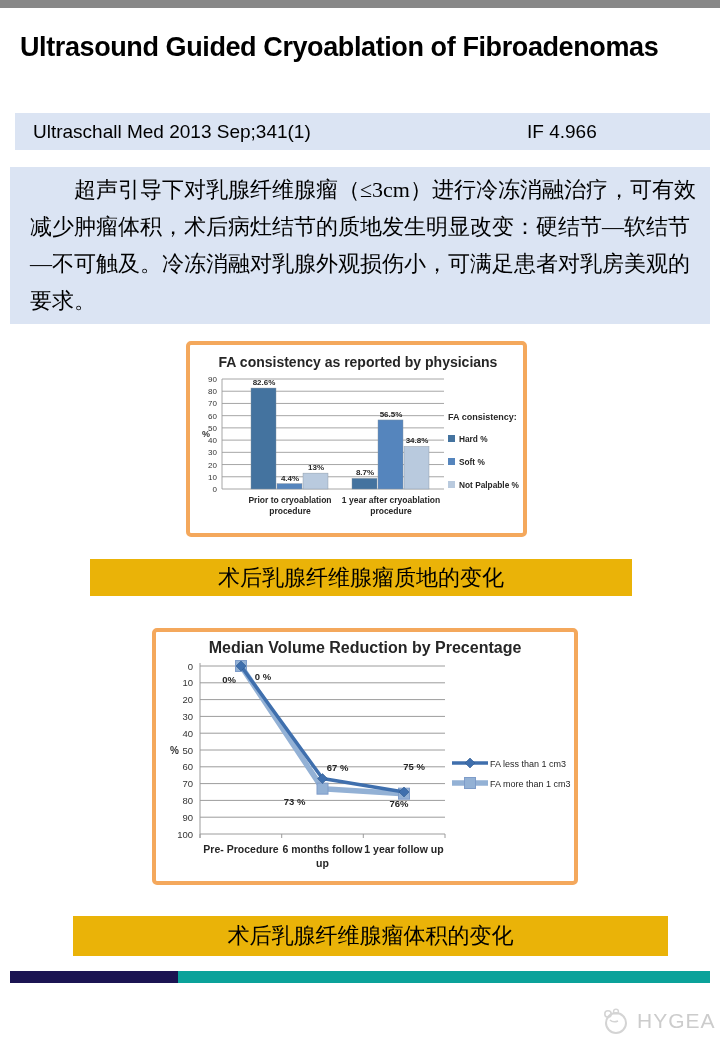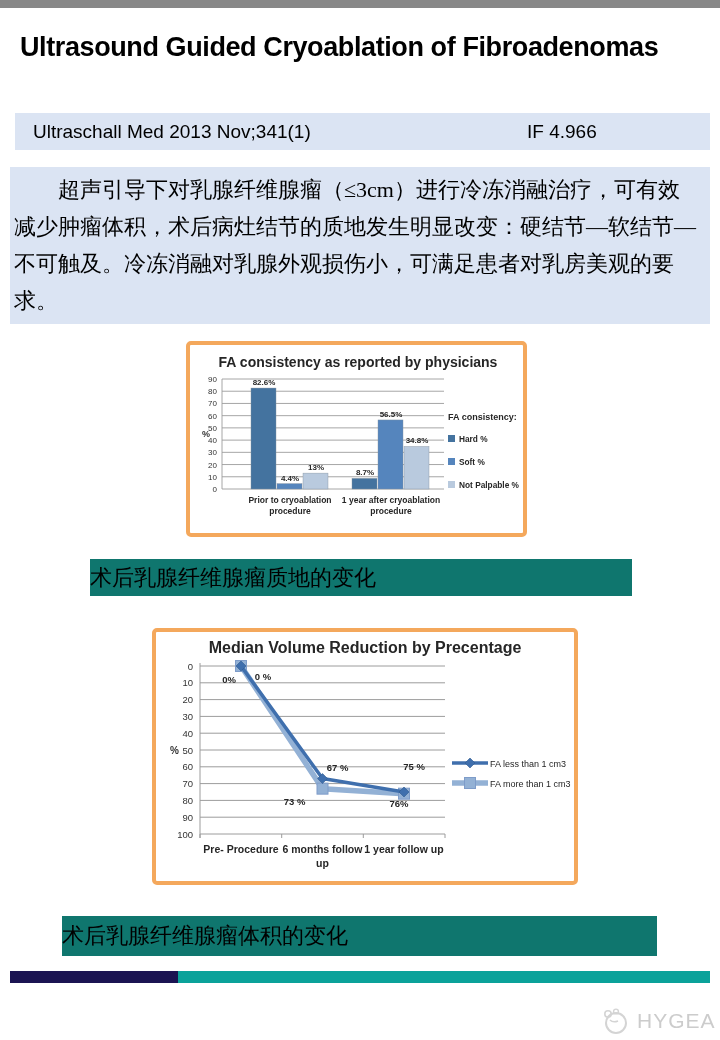--- a/index.html
+++ b/index.html
@@ -12,38 +12,38 @@
     font-size:27px;font-weight:bold;color:#000;letter-spacing:-0.4px;
   }
   .journal-bar{
     position:absolute;left:15px;top:105px;width:695px;height:37px;
     background:#dbe4f3;font-size:19px;color:#000;
   }
   .journal-bar .citation{position:absolute;left:18px;top:0;line-height:37px;}
   .journal-bar .impact{position:absolute;left:512px;top:0;line-height:37px;text-align:center;}
   .abstract-panel{
     position:absolute;left:10px;top:159px;width:700px;height:157px;
-    background:#dbe4f3;box-sizing:border-box;padding:4px 12px 0 4px;
+    background:#dbe4f3;box-sizing:border-box;padding:4px 12px 0 20px;
   }
   .abstract-panel p{
     margin:0;text-indent:2em;font-family:"Liberation Serif","DejaVu Serif",serif;
     font-size:22px;line-height:37px;color:#000;
   }
   .chartbox{
     position:absolute;background:#fff;border:4px solid #f4a85c;border-radius:5px;
     box-sizing:border-box;
   }
   .chart1{left:186px;top:333px;width:341px;height:196px;}
   .chart2{left:152px;top:620px;width:426px;height:257px;}
   .caption{
-    position:absolute;background:#0f766e;text-align:left;
+    position:absolute;background:#eab308;text-align:center;
     font-family:"Liberation Serif","DejaVu Serif",serif;font-size:22px;color:#000;
   }
   .caption1{left:90px;top:551px;width:542px;height:37px;line-height:37px;}
-  .caption2{left:62px;top:908px;width:595px;height:40px;line-height:40px;}
+  .caption2{left:73px;top:908px;width:595px;height:40px;line-height:40px;}
   .bar-navy{position:absolute;left:10px;top:963px;width:168px;height:12px;background:#1b1452;}
   .bar-teal{position:absolute;left:178px;top:963px;width:532px;height:12px;background:#0ba29a;}
   .logo{
     position:absolute;left:18px;top:984px;
     font-family:"Liberation Serif","DejaVu Serif",serif;font-weight:bold;
     font-size:31px;color:#232d66;letter-spacing:1px;
   }
   .logo .cross{color:#d42a20;font-size:15px;vertical-align:14px;margin-left:-2px;font-family:"DejaVu Sans",sans-serif;}
   .watermark{
     position:absolute;left:600px;top:998px;display:flex;align-items:center;gap:7px;
@@ -53,21 +53,21 @@
   svg text{font-family:"Liberation Sans","DejaVu Sans",sans-serif;}
 </style>
 </head>
 <body>
 
 <div class="slide">
 
   <h1 class="title">Ultrasound Guided Cryoablation of Fibroadenomas</h1>
 
   <div class="journal-bar">
-    <span class="citation">Ultraschall Med 2013 Nov;341(1)</span>
+    <span class="citation">Ultraschall Med 2013 Sep;341(1)</span>
     <span class="impact">IF 4.966</span>
   </div>
 
   <div class="abstract-panel">
     <p>超声引导下对乳腺纤维腺瘤（≤3cm）进行冷冻消融治疗，可有效减少肿瘤体积，术后病灶结节的质地发生明显改变：硬结节—软结节—不可触及。冷冻消融对乳腺外观损伤小，可满足患者对乳房美观的要求。</p>
   </div>
 
   <div class="chartbox chart1">
     <svg id="chart1-svg" width="333" height="188" viewBox="0 0 333 188">
         <line x1="32" y1="144" x2="254" y2="144" stroke="#9c9c9c" stroke-width="0.9"></line>

